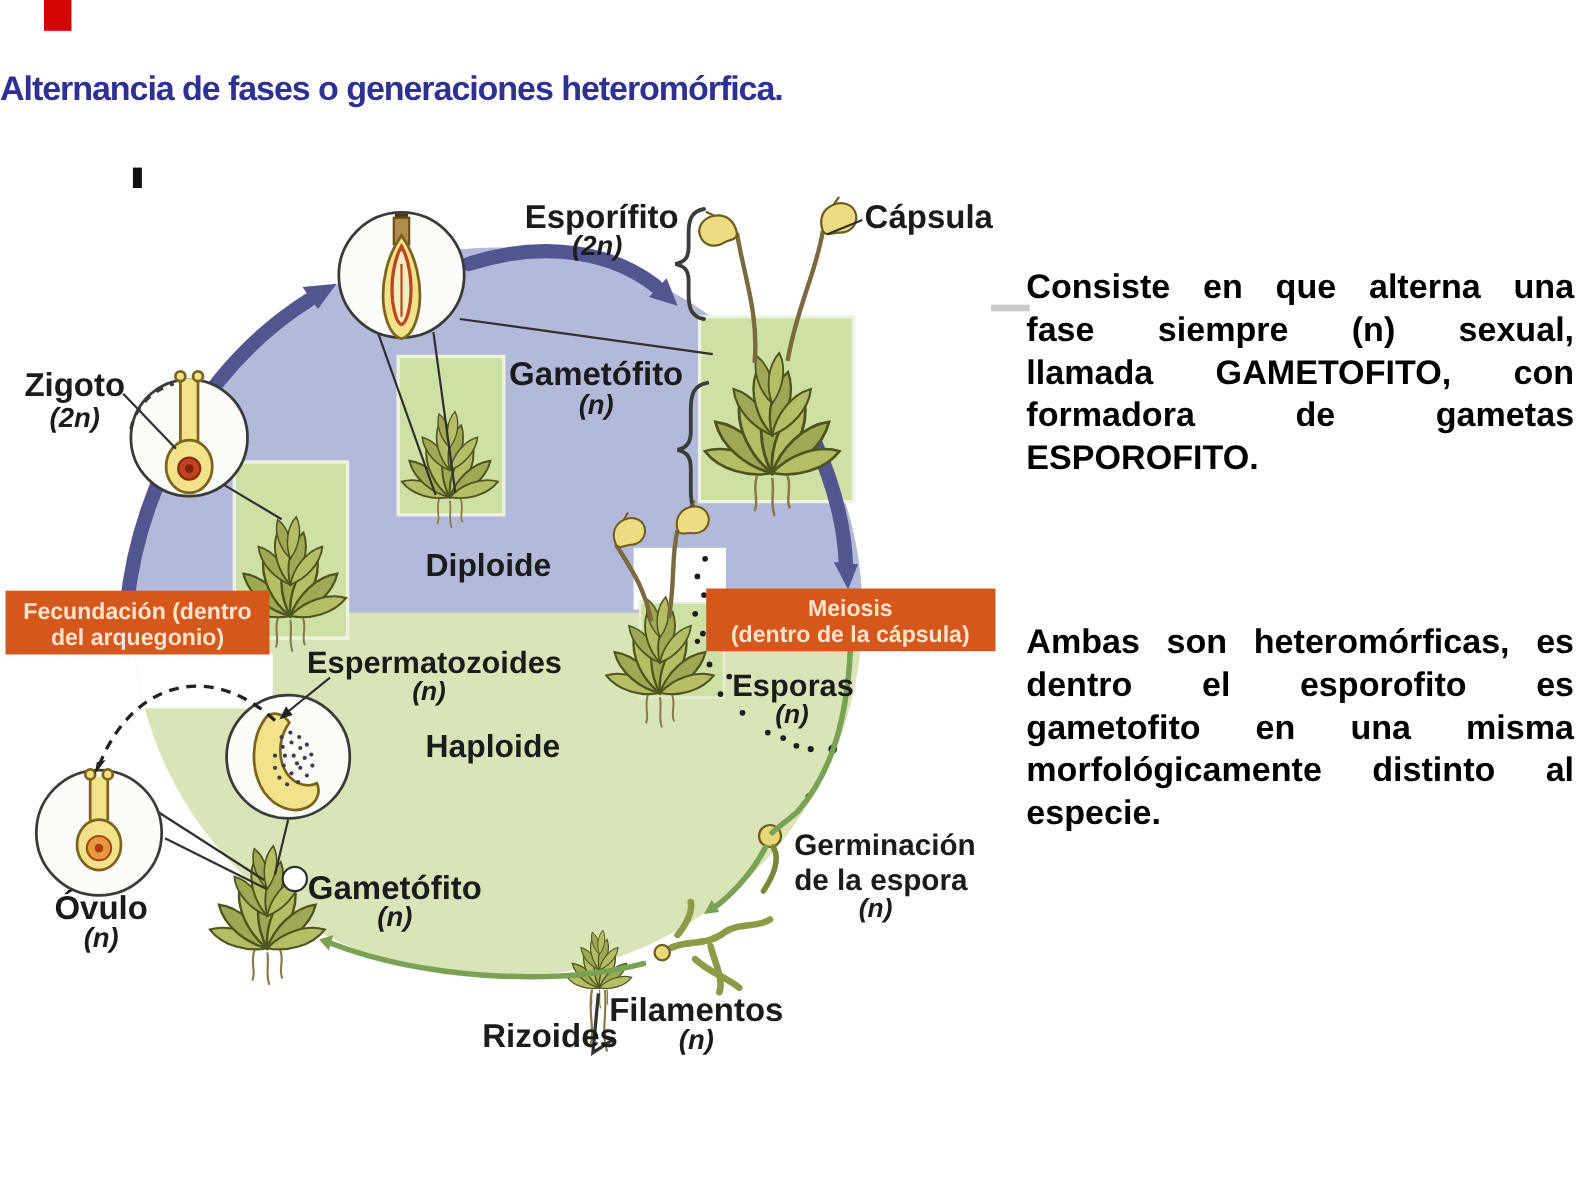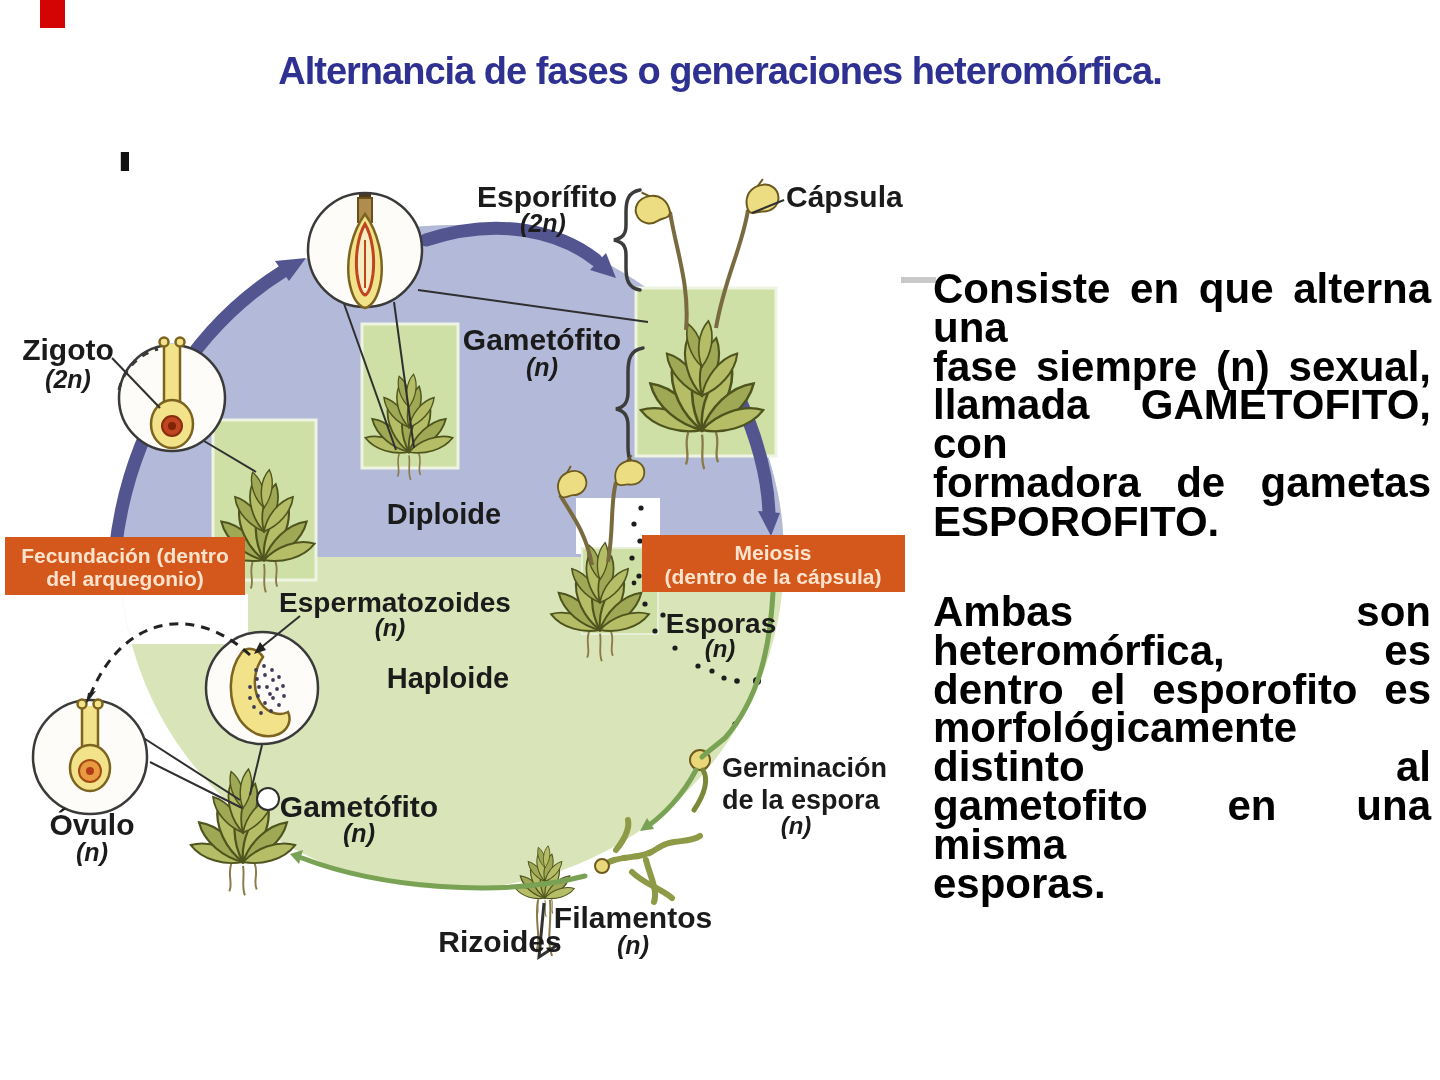--- a/index.html
+++ b/index.html
@@ -1,25 +1,25 @@
 <!DOCTYPE html>
 <html style="--title-color: #2e3191; --accent-orange: #d4581c; --diploid-blue: #b2b9d9; --haploid-green: #d9e5b8; --square-green: #cfe0a6; --arrow-blue: #535590;"><head>
 <meta charset="utf-8">
 <style>
   html,body{margin:0;padding:0;background:#fff;}
   .slide{position:relative;width:1440px;height:1080px;background:#ffffff;
          font-family:"Liberation Sans",sans-serif;overflow:hidden;}
   .red-tab{position:absolute;left:40px;top:0;width:25px;height:28px;background:#d40404;}
-  .title{position:absolute;top:50px;left:0;width:1440px;text-align:center;
-         font-size:38px;font-weight:bold;letter-spacing:-1px;color:var(--title-color,#2e3191);}
+  .title{position:absolute;top:63px;left:0;width:1440px;text-align:left;
+         font-size:31px;font-weight:bold;letter-spacing:-1px;color:var(--title-color,#2e3191);}
   .stray{position:absolute;left:117px;top:147px;font-size:27px;font-weight:bold;color:#111;
          transform:scaleX(2.1);transform-origin:left center;}
   .gray-dash{position:absolute;left:901px;top:277px;width:35px;height:6px;background:#c9c9c9;}
   .body-col{position:absolute;left:933px;width:498px;color:#000;font-weight:bold;
-            font-size:42px;line-height:38.8px;margin-top:28px;}
+            font-size:31px;line-height:38.8px;}
   #p1{top:242px;} #p2{top:565px;} #p3{top:808px;}
   .jline{text-align:justify;text-align-last:justify;}
   .jline.last{text-align:last;text-align-last:left;}
   svg{font-family:"Liberation Sans",sans-serif;}
   .lbl{font-weight:bold;fill:#1b1b1b;}
   .it{font-style:italic;}
   .boxtxt{font-weight:bold;fill:#ffe3cd;}
   .fill-green{fill:var(--haploid-green,#d9e5b8);}
   .fill-blue{fill:var(--diploid-blue,#b2b9d9);}
   .fill-square{fill:var(--square-green,#cfe0a6);}
@@ -292,20 +292,20 @@
   </svg>
 
   <div class="body-col" id="p1">
     <div class="jline">Consiste en que alterna una</div>
     <div class="jline">fase siempre (n) sexual,</div>
     <div class="jline">llamada GAMETOFITO, con</div>
     <div class="jline">formadora de gametas</div>
     <div class="jline last">ESPOROFITO.</div>
   </div>
   <div class="body-col" id="p2">
-    <div class="jline">Ambas son heteromórfica, es</div>
+    <div class="jline">Ambas son heteromórficas, es</div>
     <div class="jline">dentro el esporofito es</div>
+    <div class="jline">gametofito en una misma</div>
     <div class="jline">morfológicamente distinto al</div>
-    <div class="jline">gametofito en una misma</div>
-    <div class="jline last">esporas.</div>
+    <div class="jline last">especie.</div>
   </div>
 
 </div>
 
 </body></html>

